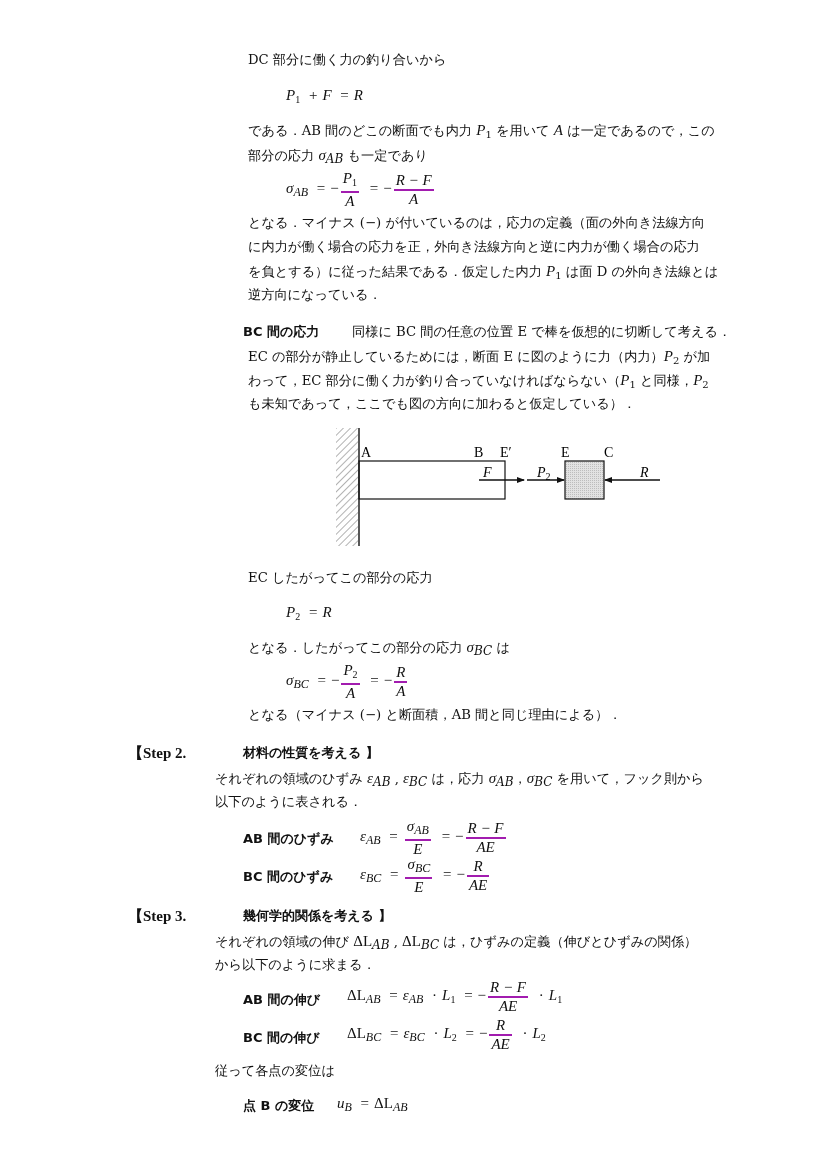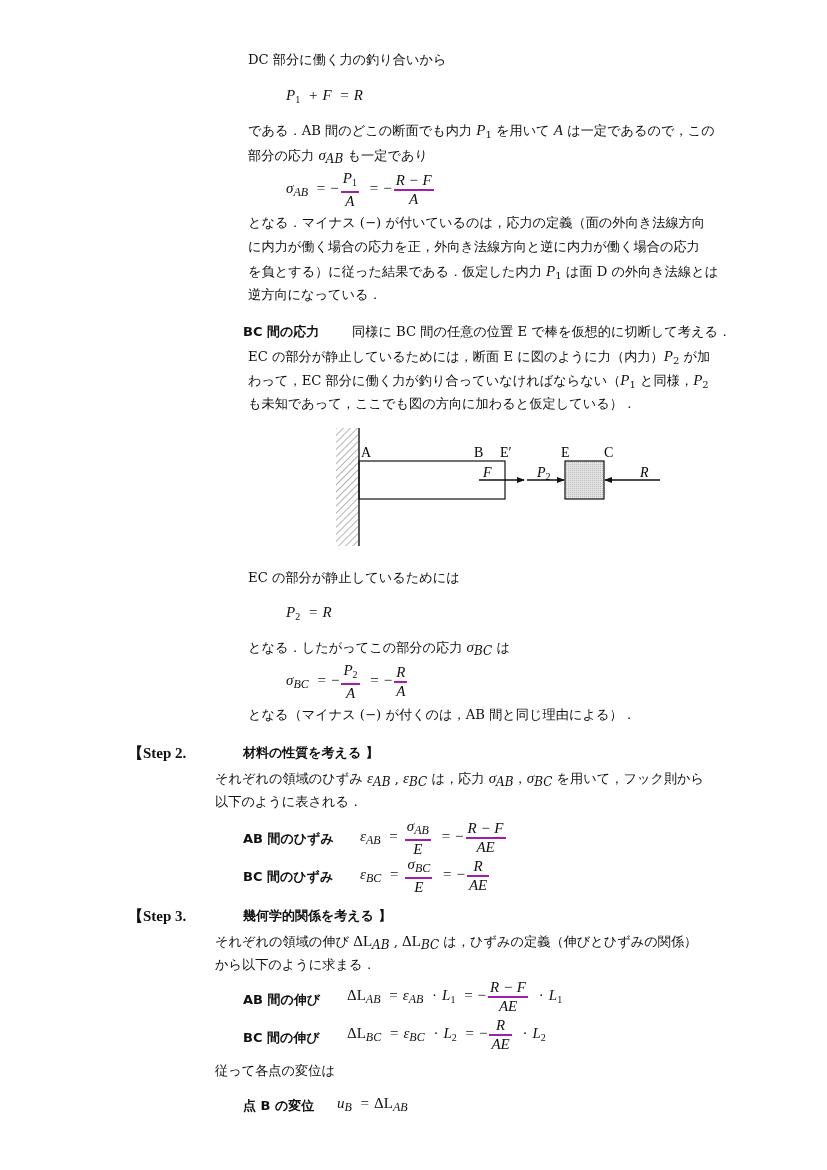--- a/index.html
+++ b/index.html
@@ -85,34 +85,34 @@
   <text x="361" y="457">A</text>
   <text x="474" y="457">B</text>
   <text x="500" y="457">E′</text>
   <text x="561" y="457">E</text>
   <text x="604" y="457">C</text>
   <text x="483" y="477" font-style="italic">F</text>
   <text x="537" y="477" font-style="italic"><tspan>P</tspan><tspan font-size="10" font-style="normal" dy="3">2</tspan></text>
   <text x="640" y="477" font-style="italic">R</text>
 </svg>
 
-<div class="ln" style="left:248px; top:569px;">EC の部分が静止しているためには</div>
+<div class="ln" style="left:248px; top:569px;">EC したがってこの部分の応力</div>
 <div class="eq" style="left:286px; top:604px;">
   <span class="m">P</span><span class="subr">2</span>
   <span class="op">=</span><span class="m">R</span>
 </div>
 <div class="ln" style="left:248px; top:638px;">
   <span>となる．したがってこの部分の応力 </span><span class="m">σ</span><span class="sub">BC</span><span> は</span>
 </div>
 <div class="eq" style="left:286px; top:662px;">
   <span class="m">σ</span><span class="sub">BC</span>
   <span class="op">=</span><span>−</span><span class="frac"><span class="num"><span class="m">P</span><span class="subr">2</span></span><span class="den m">A</span></span>
   <span class="op">=</span><span>−</span><span class="frac"><span class="num m">R</span><span class="den m">A</span></span>
 </div>
-<div class="ln" style="left:248px; top:706px;">となる（マイナス (−) が付くのは，AB 間と同じ理由による）．</div>
+<div class="ln" style="left:248px; top:706px;">となる（マイナス (−) と断面積，AB 間と同じ理由による）．</div>
 
 <div class="ln" style="left:128px; top:744px;"><span class="boldser">【Step 2.</span></div>
 <div class="ln" style="left:215px; top:744px;"><span class="bold">材料の性質を考える 】</span></div>
 <div class="ln" style="left:215px; top:769px;">
   <span>それぞれの領域のひずみ </span><span class="m">ε</span><span class="sub">AB</span><span> , </span><span class="m">ε</span><span class="sub">BC</span><span> は，応力 </span><span class="m">σ</span><span class="sub">AB</span><span>，</span><span class="m">σ</span><span class="sub">BC</span><span> を用いて，フック則から</span>
 </div>
 <div class="ln" style="left:215px; top:793px;">以下のように表される．</div>
 
 <div class="ln" style="left:215px; top:830px;"><span class="bold">AB 間のひずみ</span></div>
 <div class="eq" style="left:360px; top:818px;">

